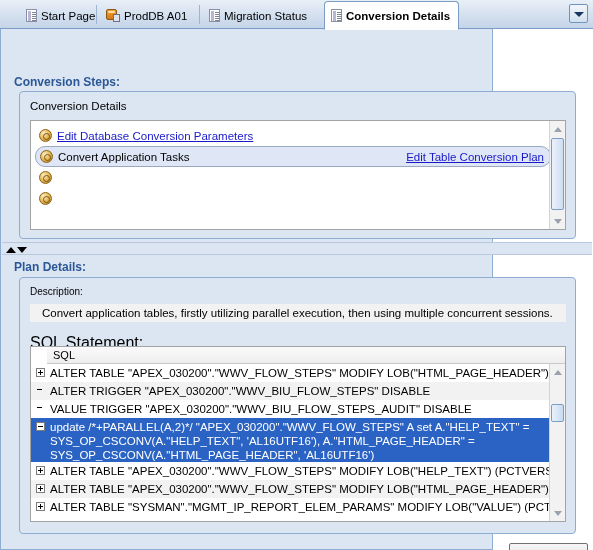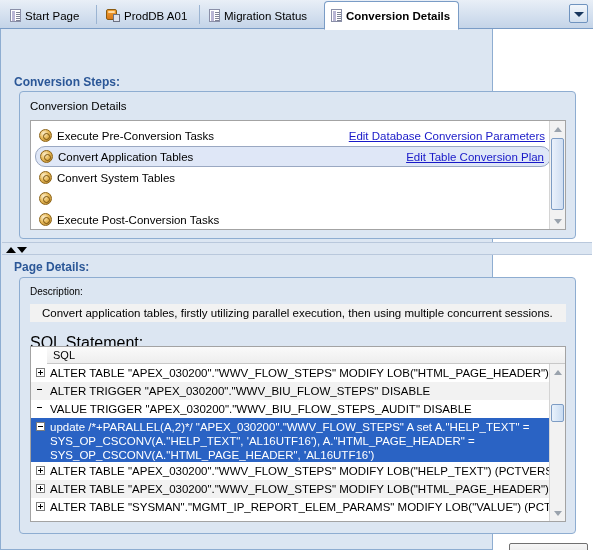--- a/index.html
+++ b/index.html
@@ -294,21 +294,21 @@
     display:flex; align-items:center; justify-content:center;
     font-size: 11.5px;
     cursor: default;
   }
 </style>
 </head>
 <body>
 
 <div id="tabbar">
 
-  <div class="tab" style="left:4px;">
+  <div class="tab" style="left:20px;">
     <span class="doc-ico"></span>
     <span class="tlabel">Start Page</span>
   </div>
 
   <div class="tab-sep" style="left:96px;"></div>
 
   <div class="tab" style="left:100px;">
     <span class="db-ico">
         <span class="cyl"></span>
         <span class="pg"></span>
@@ -337,62 +337,56 @@
 
   <div class="section-title" id="steps-title">Conversion Steps:</div>
 
   <div class="panel" id="steps-panel">
     <div id="steps-panel-label">Conversion Details</div>
 
     <div id="steps-list-wrap">
 
       <div class="step-row first" style="width:516px;">
         <span class="step-ico"></span>
-        <span class="step-label">Execute Pre-Conversion Tasks</span>
         <span class="step-link">Edit Database Conversion Parameters</span>
       </div>
 
       <div class="step-row selected" style="width:516px;">
         <span class="step-ico"></span>
-        <span class="step-label">Convert Application Tables</span>
+        <span class="step-label">Convert Application Tasks</span>
         <span class="step-link">Edit Table Conversion Plan</span>
       </div>
+
 
       <div class="step-row" style="width:516px;">
         <span class="step-ico"></span>
-        <span class="step-label">Convert System Tables</span>
       </div>
 
       <div class="step-row" style="width:516px;">
         <span class="step-ico"></span>
-      </div>
-
-      <div class="step-row" style="width:516px;">
-        <span class="step-ico"></span>
-        <span class="step-label">Execute Post-Conversion Tasks</span>
       </div>
 
       <div class="vscroll">
         <div class="arrow up">
             <i></i>
           </div>
         <div class="thumb" style="top:17px; height:72px;"></div>
         <div class="arrow down">
             <i></i>
           </div>
       </div>
     </div>
   </div>
 
   <div id="splitter">
     <span class="tri up"></span>
     <span class="tri dn"></span>
   </div>
 
-  <div class="section-title" id="details-title">Page Details:</div>
+  <div class="section-title" id="details-title">Plan Details:</div>
 
   <div class="panel" id="details-panel">
     <div id="desc-label">Description:</div>
     <div id="desc-box">Convert application tables, firstly utilizing parallel execution, then using multiple concurrent sessions.</div>
     <div id="sql-label">SQL Statement:</div>
 
     <div id="sql-table-wrap">
       <div id="sql-header">SQL</div>
 
       <div id="sql-rows">

